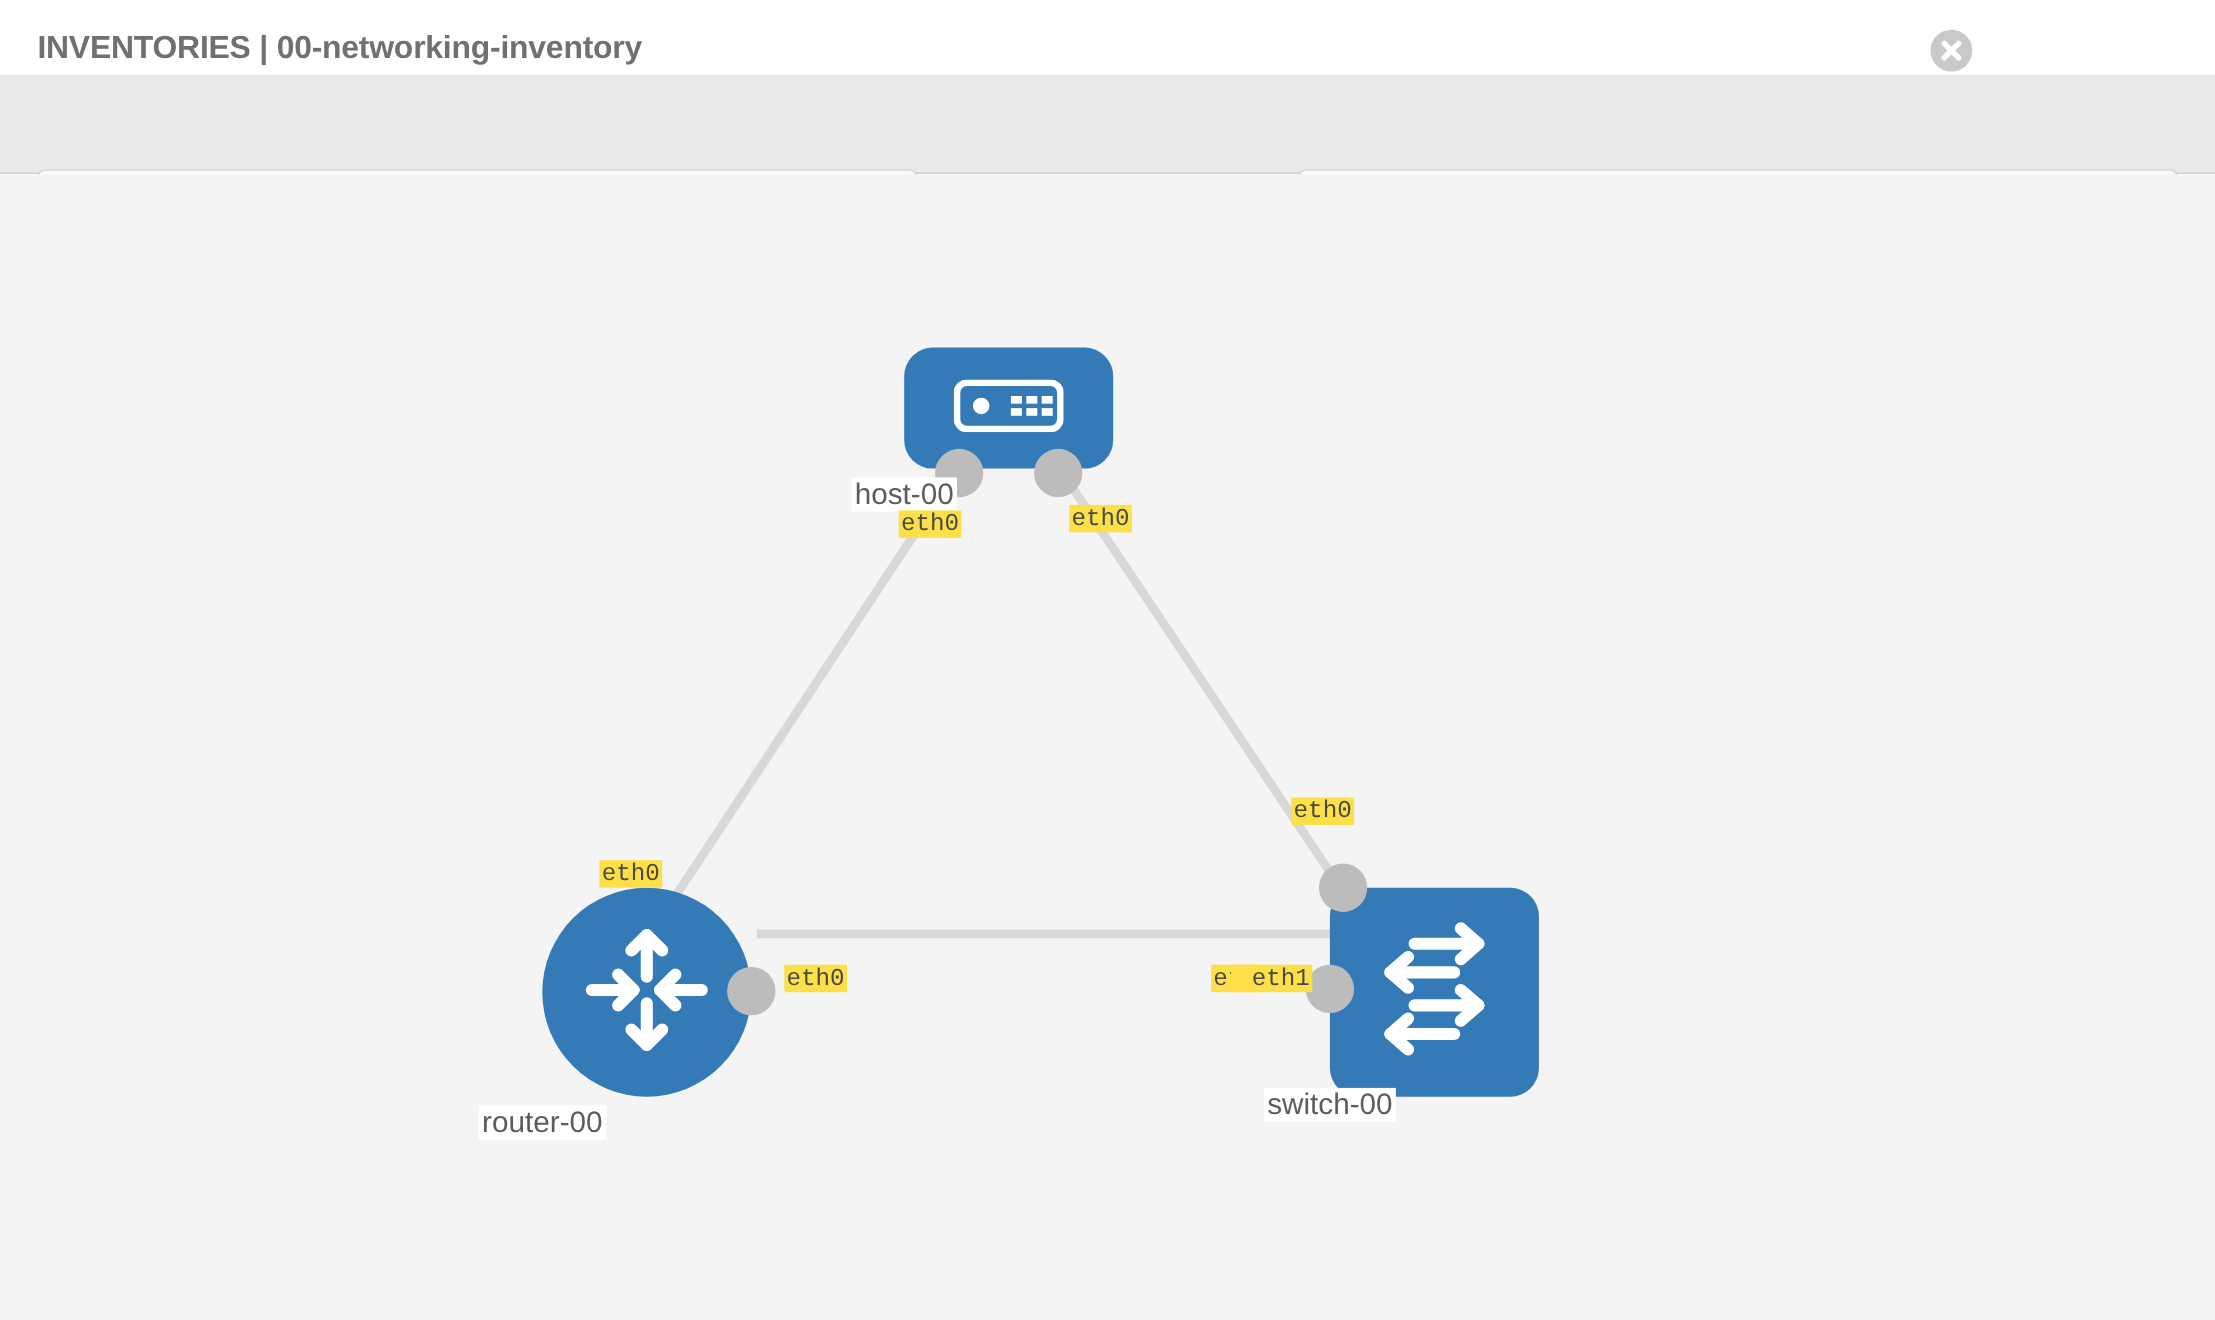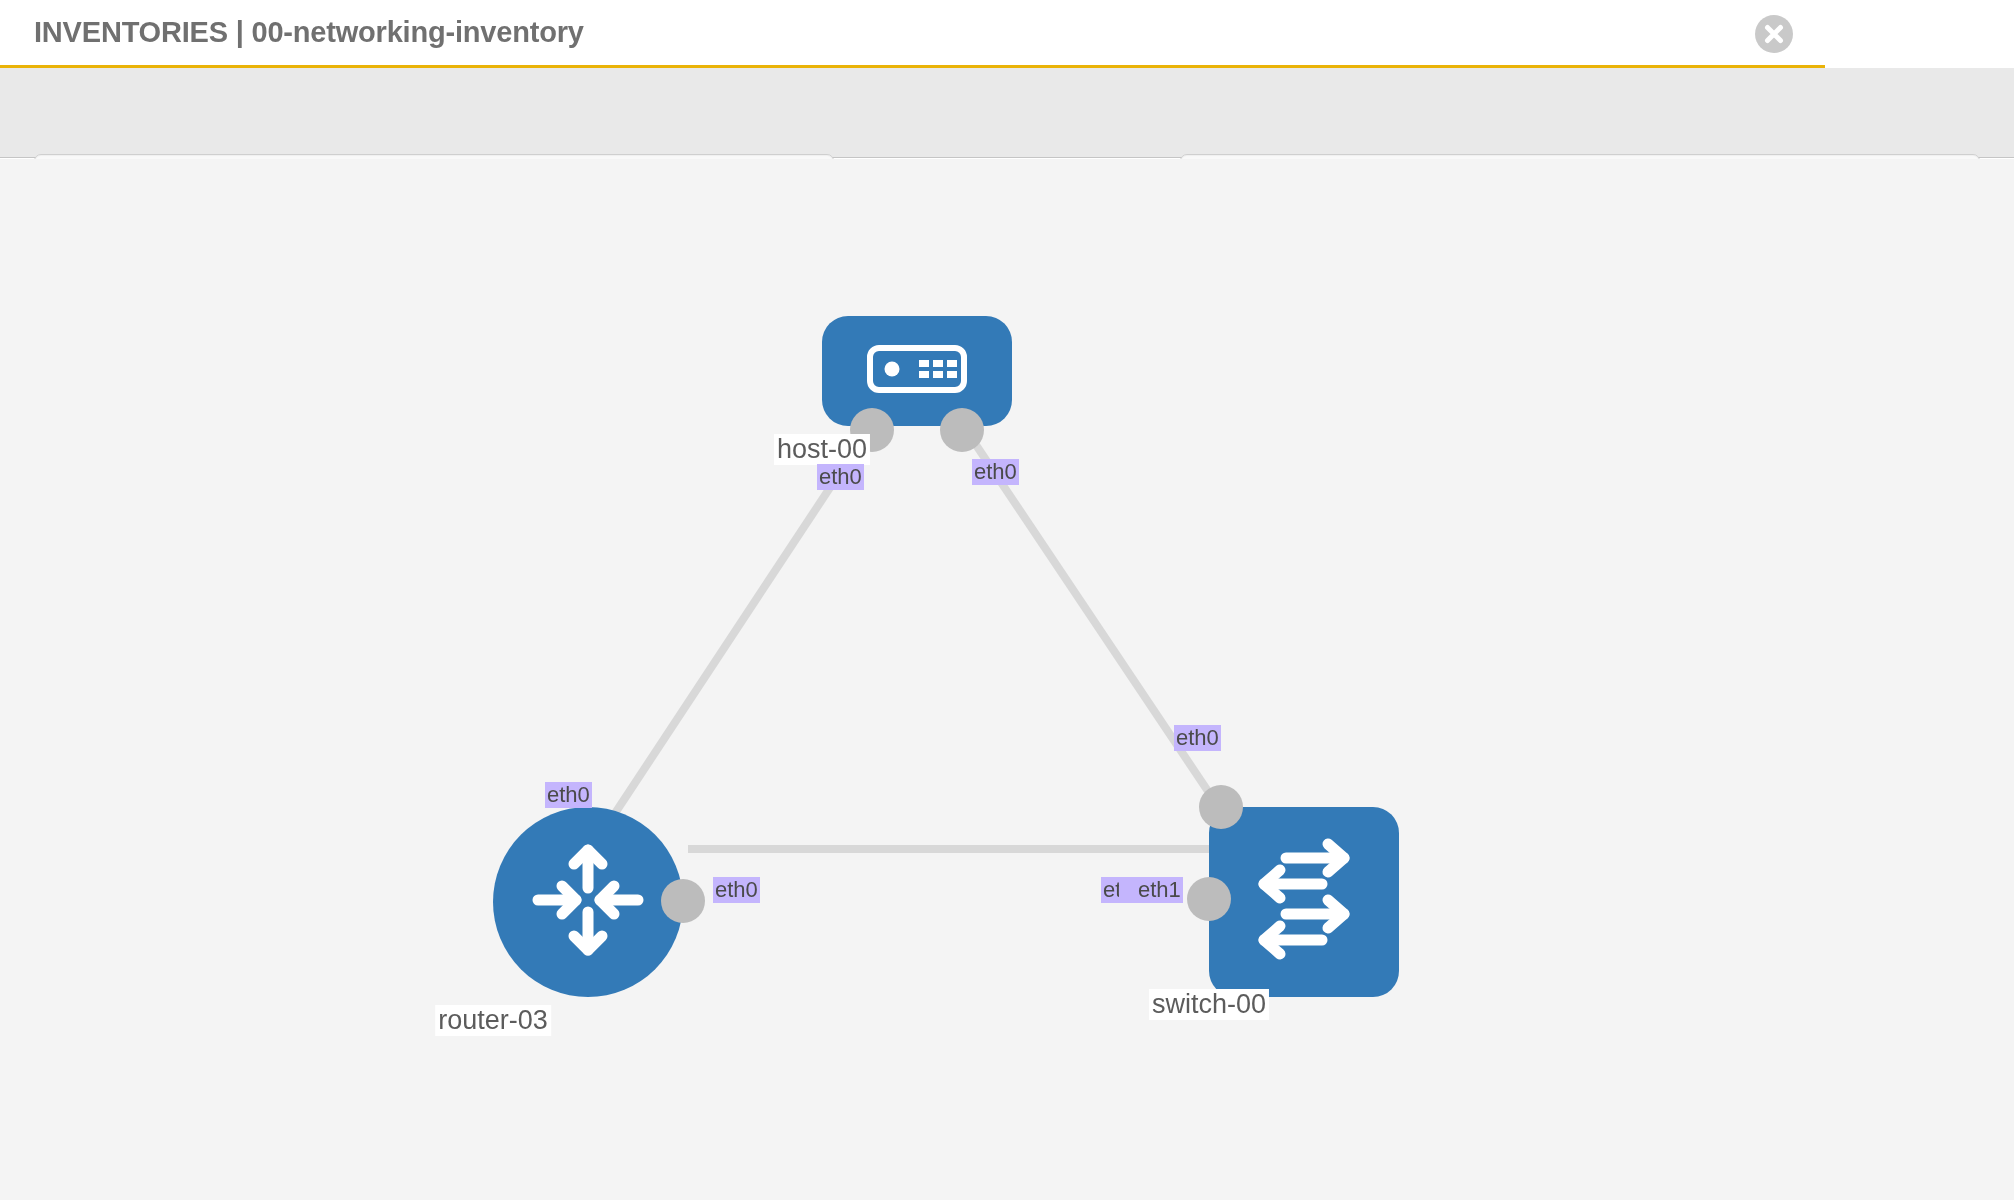--- a/index.html
+++ b/index.html
@@ -15,21 +15,21 @@
   #app {
     position: relative;
     width: 2014px;
     height: 1200px;
     background: #ffffff;
   }
 
   
   .header {
     position: absolute;
-    top: 0; left: 0;
+    top: 12px; left: 0;
     width: 1825px;
     height: 68px;
     background: #ffffff;
     border-bottom: 3px solid #eab308;
   }
 
   .page-title {
     position: absolute;
     left: 34px;
     top: 16px;
@@ -166,23 +166,24 @@
     width: 44px;
     height: 44px;
     border-radius: 50%;
     background: #bcbcbc;
     cursor: pointer;
   }
   .port-label {
     position: absolute;
     font-size: 22px;
     color: #4a4a4a;
-    background: #c4b5fd;
+    background: #fde047;
     padding: 0 2px;
     white-space: nowrap;
+    font-family: Liberation Mono, monospace;
   }
 </style>
 </head>
 <body>
 
 <div id="app">
 
   <div class="header">
     <div class="page-title">INVENTORIES | 00-networking-inventory</div>
 
@@ -282,21 +283,21 @@
 
               <path d="M114 64 H76"></path>
               <path d="M90 50 L76 64 L90 78"></path>
             </g>
           </svg>
         </span>
       </div>
 
       <div class="port" style="left:168px; top:72px;"></div>
 
-      <div class="node-label">router-03</div>
+      <div class="node-label">router-00</div>
 
       <span class="port-label" style="left:52px; top:-25px;">eth0</span>
       <span class="port-label" style="left:220px; top:70px;">eth0</span>
     </div>
 
     <div class="node" id="node-switch">
       <div class="node-shape">
         <span>
           <svg width="128" height="128" viewBox="0 0 128 128">
             <g stroke="#ffffff" stroke-width="11" stroke-linecap="round" stroke-linejoin="round" fill="none">

